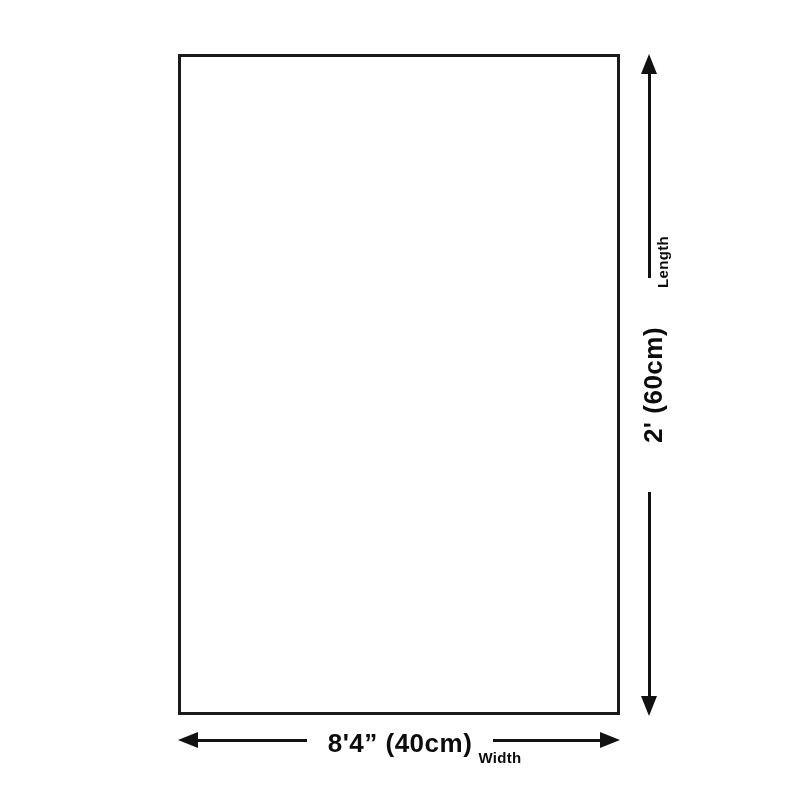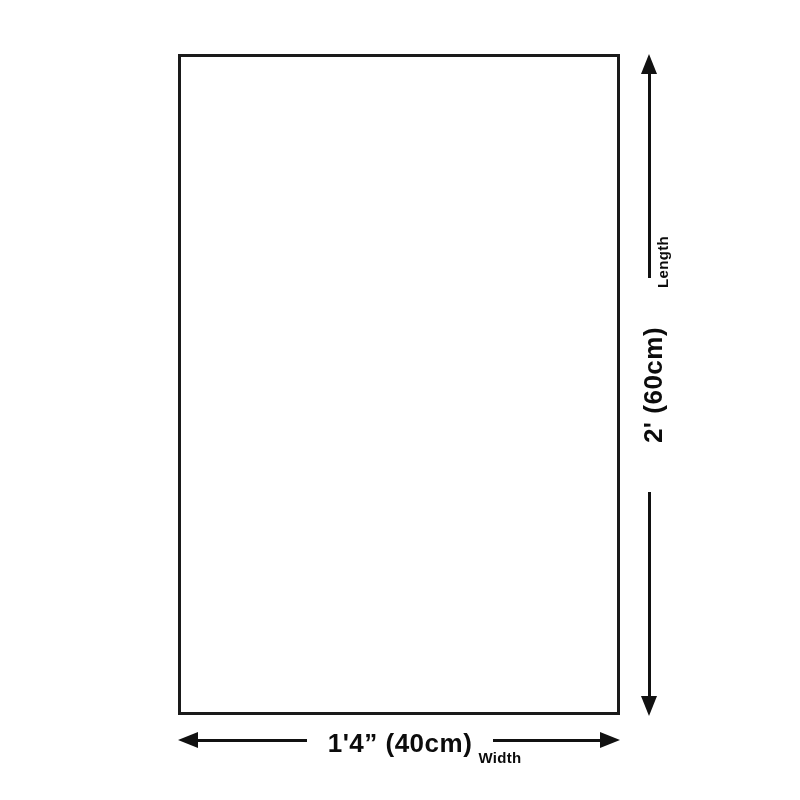--- a/index.html
+++ b/index.html
@@ -94,19 +94,19 @@
     <div class="seg vseg seg-v1"></div>
     <div class="lbl lbl-small rot length-label">Length</div>
     <div class="lbl lbl-big rot length-value">2' (60cm)</div>
     <div class="seg vseg seg-v2"></div>
     <div class="tri tri-down"></div>
   </div>
 
   <div>
     <div class="tri tri-left"></div>
     <div class="seg hseg seg-h1"></div>
-    <div class="lbl lbl-big width-value">1'4” (40cm)</div>
+    <div class="lbl lbl-big width-value">8'4” (40cm)</div>
     <div class="lbl lbl-small width-label">Width</div>
     <div class="seg hseg seg-h2"></div>
     <div class="tri tri-right"></div>
   </div>
 
 </div>
 
 </body></html>

